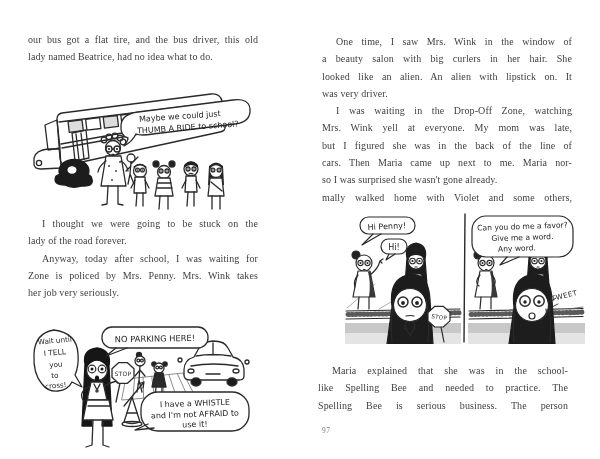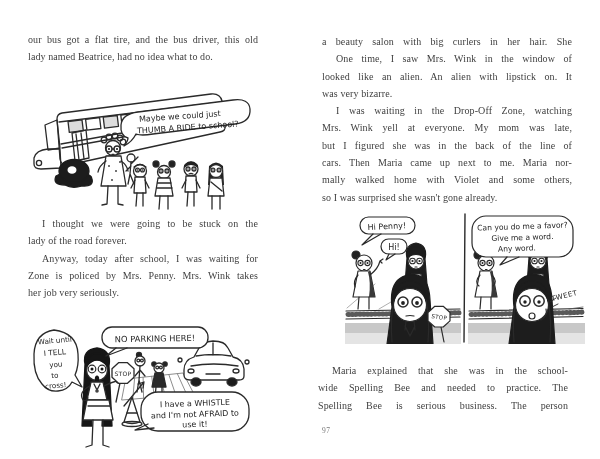--- a/index.html
+++ b/index.html
@@ -207,30 +207,30 @@
     <text class="hw" x="27" y="31" font-size="7.5" text-anchor="middle" transform="rotate(-5 27 31)">I TELL</text>
     <text class="hw" x="28" y="43" font-size="7.2" text-anchor="middle" transform="rotate(-5 28 43)">you</text>
     <text class="hw" x="27" y="54" font-size="7.2" text-anchor="middle" transform="rotate(-5 27 54)">to</text>
     <text class="hw" x="28" y="64" font-size="7.2" text-anchor="middle" transform="rotate(-5 28 64)">cross!</text>
     <text class="hw" x="167" y="82" font-size="8" text-anchor="middle" transform="rotate(-2 167 82)">I have a WHISTLE</text>
     <text class="hw" x="167" y="93" font-size="8" text-anchor="middle" transform="rotate(-2 167 93)">and I'm not AFRAID to</text>
     <text class="hw" x="167" y="103" font-size="8" text-anchor="middle" transform="rotate(-2 167 103)">use it!</text>
   </svg>
 
   <div class="col" style="left:322px;top:33px;width:250px">
+    <div class="line j ind">One time, I saw Mrs. Wink in the window of</div>
     <div class="line j">a beauty salon with big curlers in her hair. She</div>
-    <div class="line j ind">One time, I saw Mrs. Wink in the window of</div>
     <div class="line j">looked like an alien. An alien with lipstick on. It</div>
-    <div class="line">was very bizarre.</div>
+    <div class="line">was very driver.</div>
     <div class="line j ind">I was waiting in the Drop-Off Zone, watching</div>
     <div class="line j">Mrs. Wink yell at everyone. My mom was late,</div>
     <div class="line j">but I figured she was in the back of the line of</div>
     <div class="line j">cars. Then Maria came up next to me. Maria nor-</div>
+    <div class="line">so I was surprised she wasn't gone already.</div>
     <div class="line j">mally walked home with Violet and some others,</div>
-    <div class="line">so I was surprised she wasn't gone already.</div>
   </div>
 
   <svg class="illo" style="left:345px;top:212px" width="240" height="132" viewBox="0 0 240 132">
     <g stroke="#2a2a2a" fill="none" stroke-width="1.2" stroke-linecap="round" stroke-linejoin="round">
       <path d="M120,2 L119,130" stroke-width="1.4"></path>
 
       <g>
         <path d="M2,96 L30,72 M34,97 L80,70" stroke="#9a9a9a" stroke-width=".8"></path>
         <path d="M1,99 L115,97 M1,107 L115,105"></path>
         <line x1="3" y1="102.5" x2="114" y2="100.8" stroke="#5a5a5a" stroke-width="5" stroke-dasharray="1.1,2.7"></line>
@@ -342,19 +342,19 @@
     <text class="hw" x="49" y="38" font-size="8" text-anchor="middle">Hi!</text>
     <text class="hw" x="94" y="107" font-size="5.5" letter-spacing=".3" text-anchor="middle" transform="rotate(8 94 107)">STOP</text>
     <text class="hw" x="177.5" y="17" font-size="7.6" text-anchor="middle" transform="rotate(-2 177 17)">Can you do me a favor?</text>
     <text class="hw" x="177.5" y="28" font-size="7.6" text-anchor="middle" transform="rotate(-2 177 28)">Give me a word.</text>
     <text class="hw" x="172" y="39" font-size="7.6" text-anchor="middle" transform="rotate(-2 172 39)">Any word.</text>
     <text class="hw" x="220" y="86" font-size="7" letter-spacing=".5" text-anchor="middle" transform="rotate(-14 220 86)">TWEET</text>
   </svg>
 
   <div class="col" style="left:318px;top:362px;width:250px">
     <div class="line j ind">Maria explained that she was in the school-</div>
-    <div class="line j">wide Spelling Bee and needed to practice. The</div>
+    <div class="line j">like Spelling Bee and needed to practice. The</div>
     <div class="line j">Spelling Bee is serious business. The person</div>
   </div>
 
   <div class="pagenum" style="left:322px;top:426px;width:250px">97</div>
 
 </div>
 
 </body></html>

